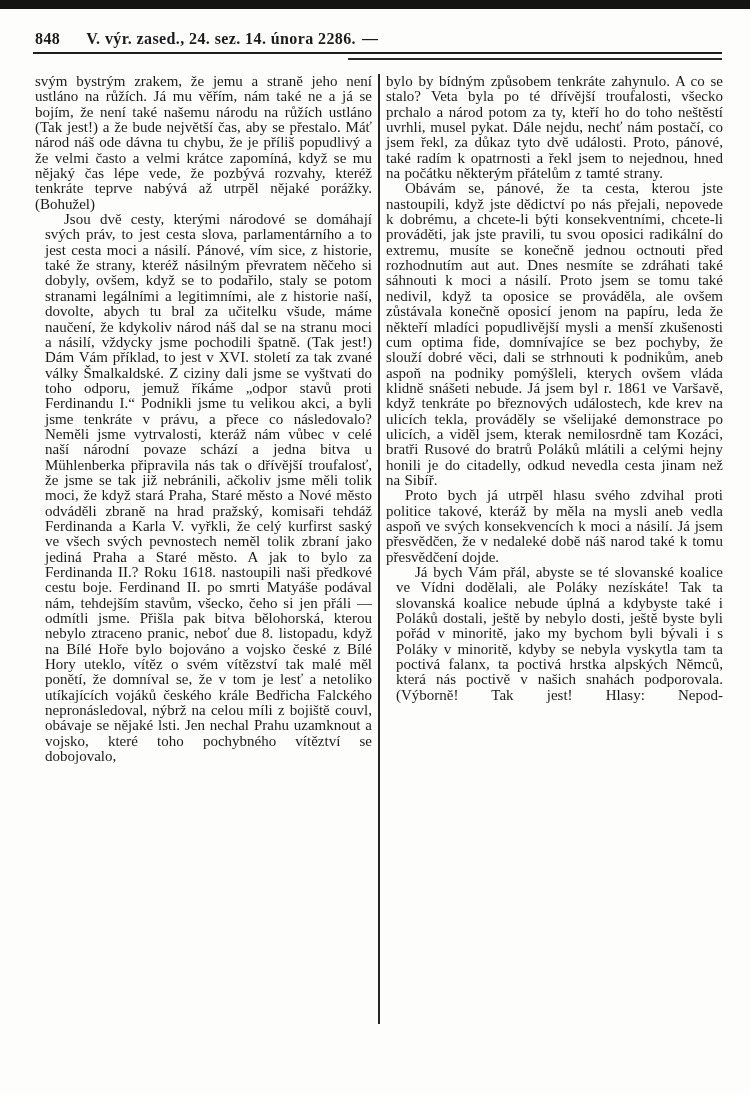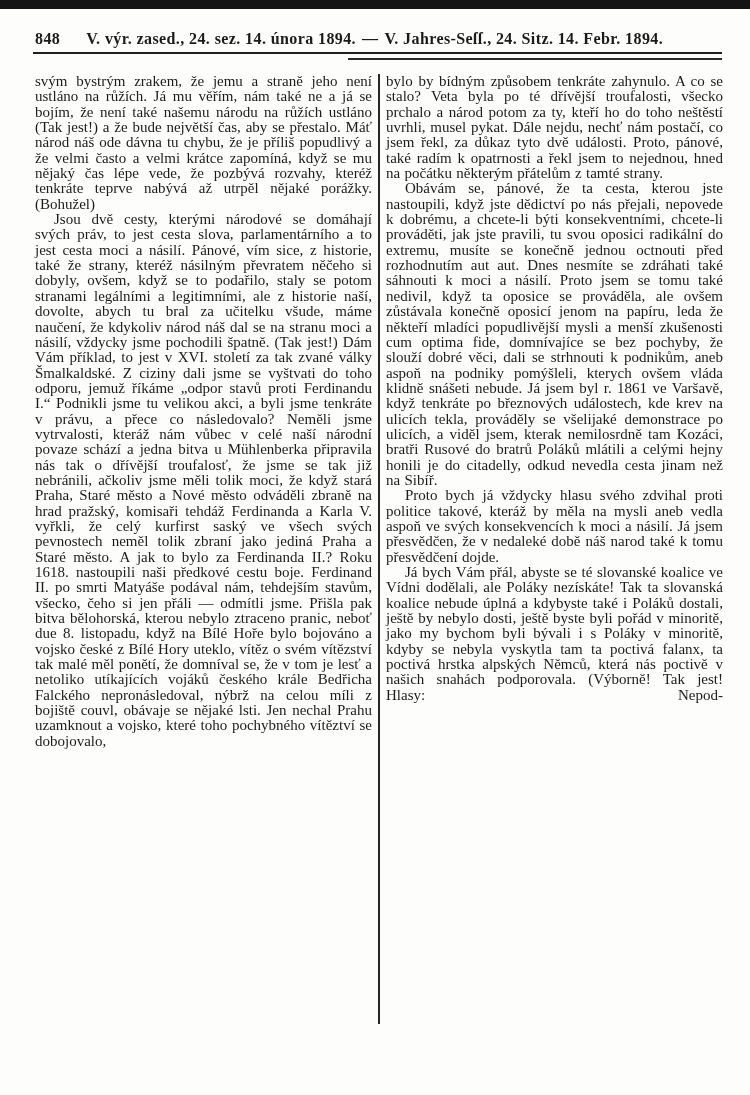--- a/index.html
+++ b/index.html
@@ -70,50 +70,49 @@
     word-spacing: 0.6px;
   }
   .col-divider {
     width: 2px;
     background: #262626;
     margin: 0 6px 28px 6px;
     align-self: stretch;
   }
   .col p { margin: 0; }
   .col p.indent { text-indent: 19px; }
-  .col p.cont-out { text-align-last: justify; }
+  .col p.cont-out { text-align-last: justify; margin-left: 10px; }
 </style>
 </head>
 <body>
 
 <div class="page">
 
   <div class="top-bar"></div>
 
   <div class="header-row">
     <span class="pgnum">848</span>
-    <span class="hdr-cz">V. výr. zased., 24. sez. 14. února 1894.</span>
+    <span class="hdr-cz">V. výr. zased., 24. sez. 14. února 2286.</span>
     <span class="hdr-sep">—</span>
-    <span class="hdr-de">V. Jahres-Seſſ., 24. Sitz. 14. Febr. 1894.</span>
   </div>
 
   <div class="rule-full"></div>
   <div class="rule-half"></div>
 
   <div class="columns">
 
     <div class="col">
       <p>svým bystrým zrakem, že jemu a straně jeho není ustláno na růžích. Já mu věřím, nám také ne a já se bojím, že není také našemu národu na růžích ustláno (Tak jest!) a že bude největší čas, aby se přestalo. Máť národ náš ode dávna tu chybu, že je příliš popudlivý a že velmi často a velmi krátce zapomíná, když se mu nějaký čas lépe vede, že pozbývá rozvahy, kteréž tenkráte teprve nabývá až utrpěl nějaké porážky. (Bohužel)</p>
       <p class="indent cont-out">Jsou dvě cesty, kterými národové se domáhají svých práv, to jest cesta slova, parlamentárního a to jest cesta moci a násilí. Pánové, vím sice, z historie, také že strany, kteréž násilným převratem něčeho si dobyly, ovšem, když se to podařilo, staly se potom stranami legálními a legitimními, ale z historie naší, dovolte, abych tu bral za učitelku všude, máme naučení, že kdykoliv národ náš dal se na stranu moci a násilí, vždycky jsme pochodili špatně. (Tak jest!) Dám Vám příklad, to jest v XVI. století za tak zvané války Šmalkaldské. Z ciziny dali jsme se vyštvati do toho odporu, jemuž říkáme „odpor stavů proti Ferdinandu I.“ Podnikli jsme tu velikou akci, a byli jsme tenkráte v právu, a přece co následovalo? Neměli jsme vytrvalosti, kteráž nám vůbec v celé naší národní povaze schází a jedna bitva u Mühlenberka připravila nás tak o dřívější troufalosť, že jsme se tak již nebránili, ačkoliv jsme měli tolik moci, že když stará Praha, Staré město a Nové město odváděli zbraně na hrad pražský, komisaři tehdáž Ferdinanda a Karla V. vyřkli, že celý kurfirst saský ve všech svých pevnostech neměl tolik zbraní jako jediná Praha a Staré město. A jak to bylo za Ferdinanda II.? Roku 1618. nastoupili naši předkové cestu boje. Ferdinand II. po smrti Matyáše podával nám, tehdejším stavům, všecko, čeho si jen přáli — odmítli jsme. Přišla pak bitva bělohorská, kterou nebylo ztraceno pranic, neboť due 8. listopadu, když na Bílé Hoře bylo bojováno a vojsko české z Bílé Hory uteklo, vítěz o svém vítězství tak malé měl ponětí, že domníval se, že v tom je lesť a netoliko utíkajících vojáků českého krále Bedřicha Falckého nepronásledoval, nýbrž na celou míli z bojiště couvl, obávaje se nějaké lsti. Jen nechal Prahu uzamknout a vojsko, které toho pochybného vítěztví se dobojovalo,</p>
     </div>
 
     <div class="col-divider"></div>
 
     <div class="col">
       <p>bylo by bídným způsobem tenkráte zahynulo. A co se stalo? Veta byla po té dřívější troufalosti, všecko prchalo a národ potom za ty, kteří ho do toho neštěstí uvrhli, musel pykat. Dále nejdu, nechť nám postačí, co jsem řekl, za důkaz tyto dvě události. Proto, pánové, také radím k opatrnosti a řekl jsem to nejednou, hned na počátku některým přátelům z tamté strany.</p>
       <p class="indent">Obávám se, pánové, že ta cesta, kterou jste nastoupili, když jste dědictví po nás přejali, nepovede k dobrému, a chcete-li býti konsekventními, chcete-li prováděti, jak jste pravili, tu svou oposici radikální do extremu, musíte se konečně jednou octnouti před rozhodnutím aut aut. Dnes nesmíte se zdráhati také sáhnouti k moci a násilí. Proto jsem se tomu také nedivil, když ta oposice se prováděla, ale ovšem zůstávala konečně oposicí jenom na papíru, leda že někteří mladíci popudlivější mysli a menší zkušenosti cum optima fide, domnívajíce se bez pochyby, že slouží dobré věci, dali se strhnouti k podnikům, aneb aspoň na podniky pomýšleli, kterych ovšem vláda klidně snášeti nebude. Já jsem byl r. 1861 ve Varšavě, když tenkráte po březnových událostech, kde krev na ulicích tekla, prováděly se všelijaké demonstrace po ulicích, a viděl jsem, kterak nemilosrdně tam Kozáci, bratři Rusové do bratrů Poláků mlátili a celými hejny honili je do citadelly, odkud nevedla cesta jinam než na Sibíř.</p>
-      <p class="indent">Proto bych já vždycky hlasu svého zdvihal proti politice takové, kteráž by měla na mysli aneb vedla aspoň ve svých konsekvencích k moci a násilí. Já jsem přesvědčen, že v nedaleké době náš narod také k tomu přesvědčení dojde.</p>
+      <p class="indent">Proto bych já utrpěl hlasu svého zdvihal proti politice takové, kteráž by měla na mysli aneb vedla aspoň ve svých konsekvencích k moci a násilí. Já jsem přesvědčen, že v nedaleké době náš narod také k tomu přesvědčení dojde.</p>
       <p class="indent cont-out">Já bych Vám přál, abyste se té slovanské koalice ve Vídni dodělali, ale Poláky nezískáte! Tak ta slovanská koalice nebude úplná a kdybyste také i Poláků dostali, ještě by nebylo dosti, ještě byste byli pořád v minoritě, jako my bychom byli bývali i s Poláky v minoritě, kdyby se nebyla vyskytla tam ta poctivá falanx, ta poctivá hrstka alpských Němců, která nás poctivě v našich snahách podporovala. (Výborně! Tak jest! Hlasy: Nepod-</p>
     </div>
 
   </div>
 
 </div>
 
 </body></html>

